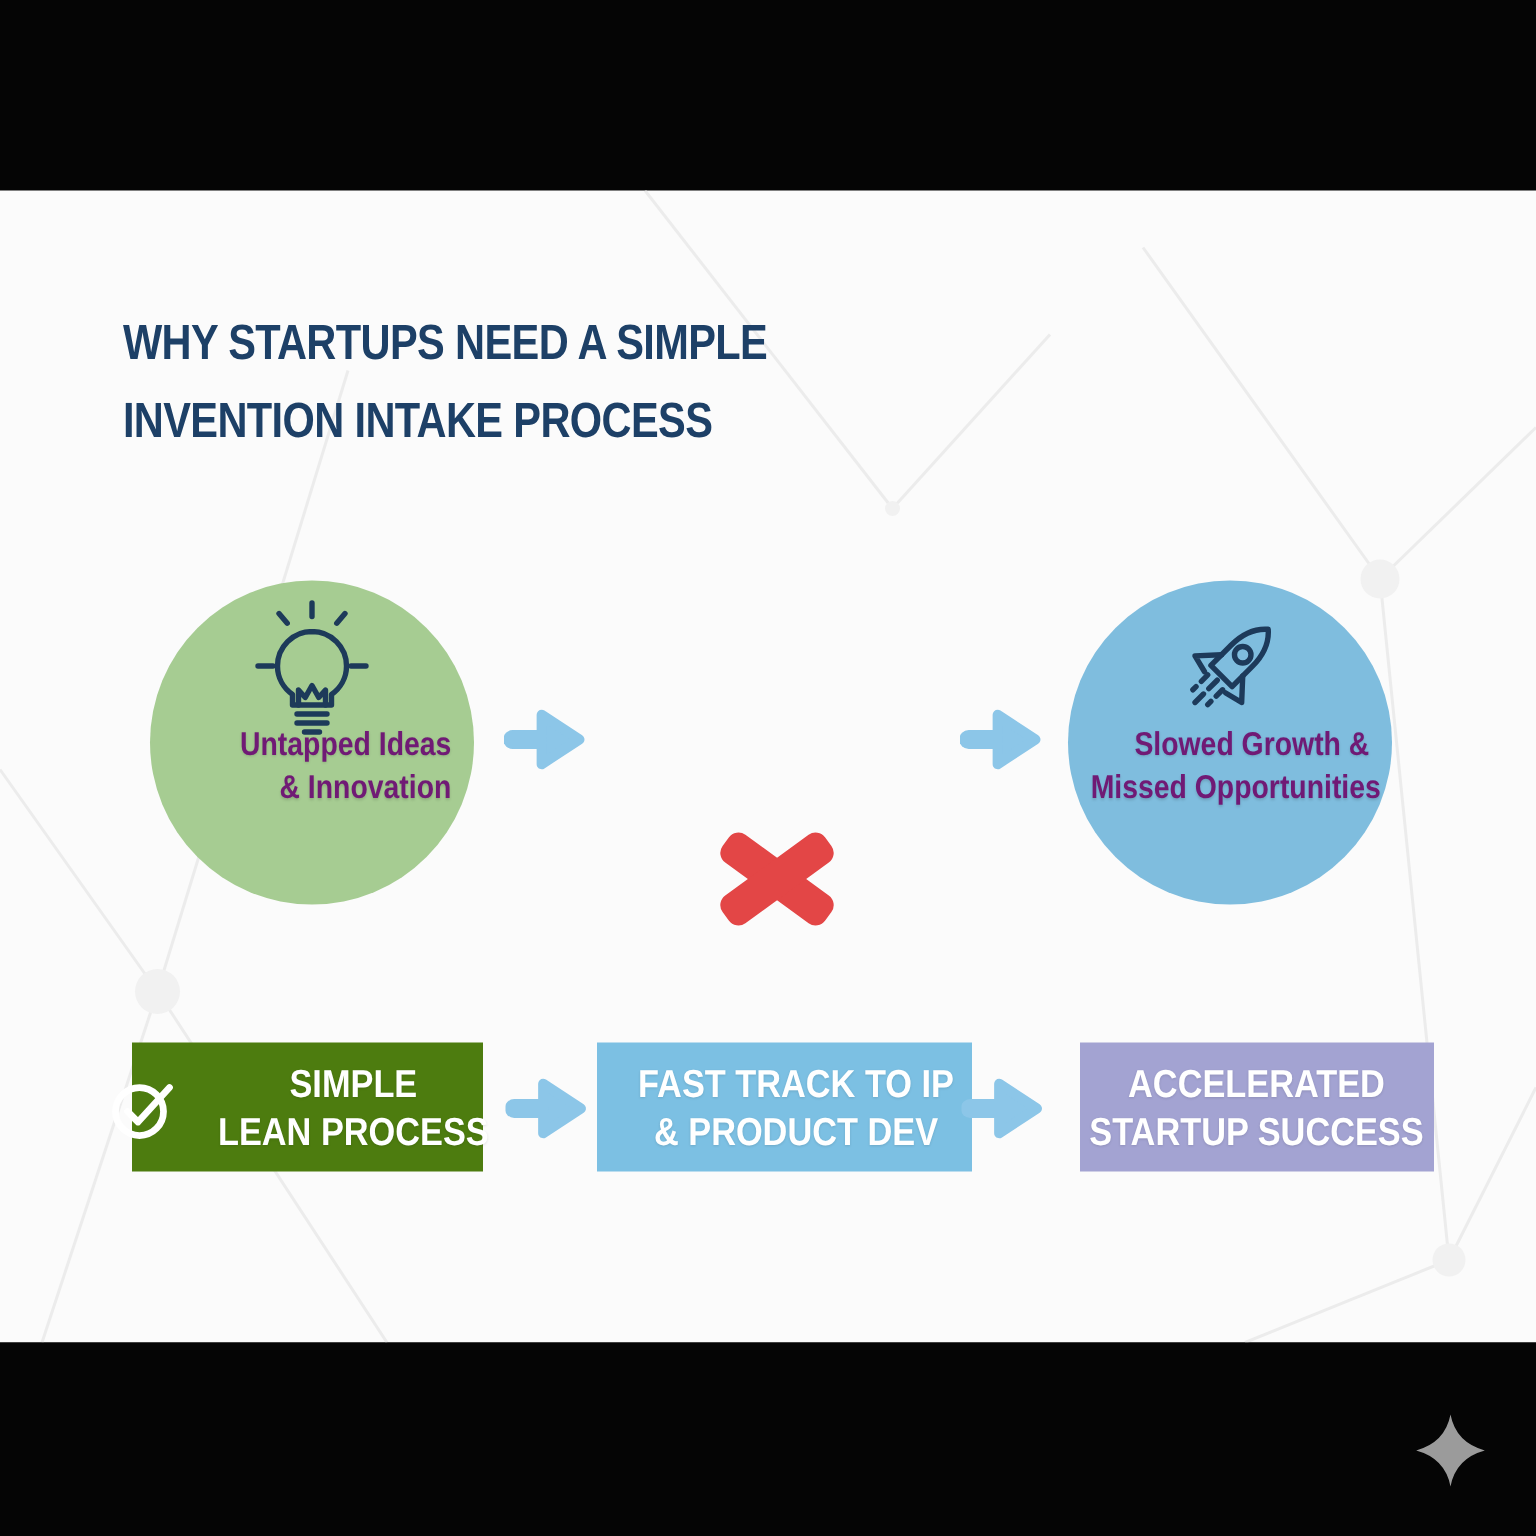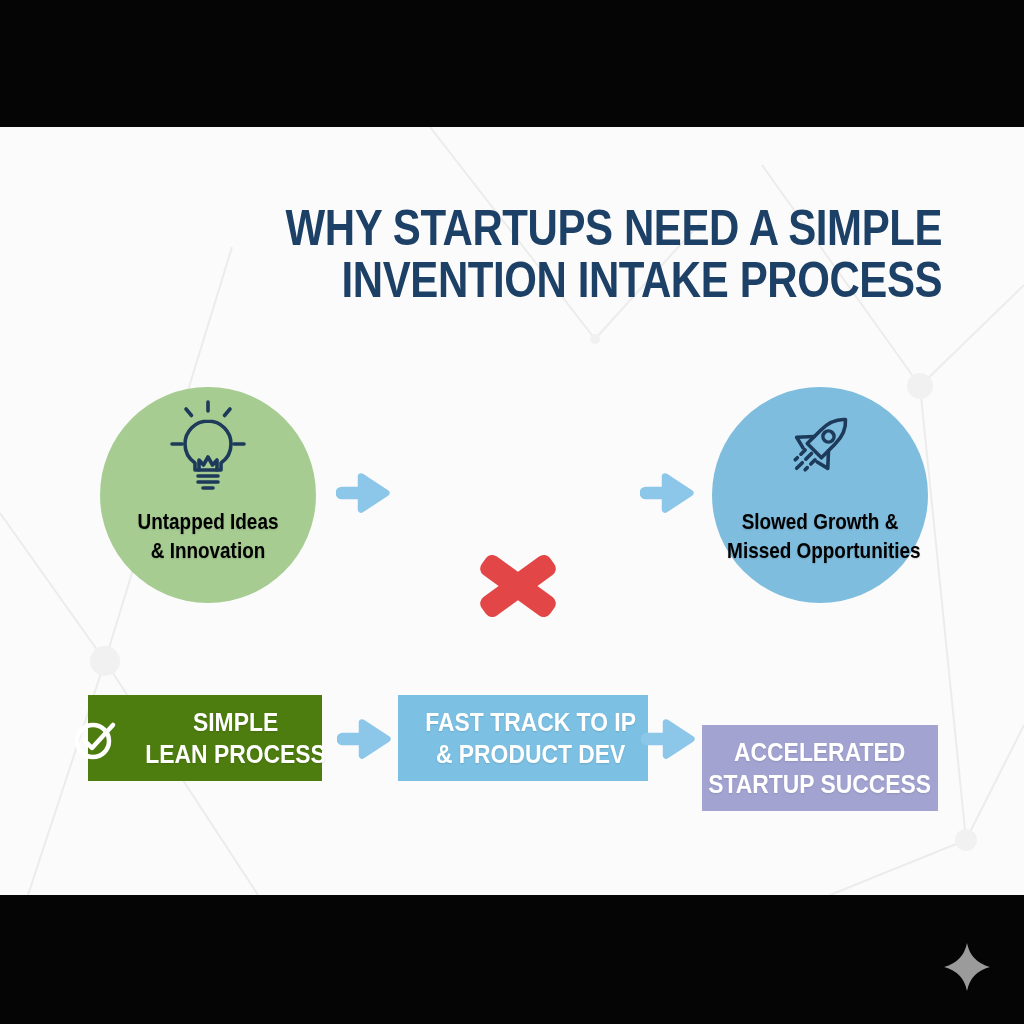--- a/index.html
+++ b/index.html
@@ -3,42 +3,42 @@
 <meta charset="utf-8">
 <style>
   html,body{margin:0;padding:0;background:#000;}
   .page{position:relative;width:1024px;height:1024px;overflow:hidden;
         font-family:"Liberation Sans",sans-serif;background:#050505;}
   .bar{position:absolute;left:0;width:1024px;background:#050505;}
   .bar.top{top:0;height:127px;}
   .bar.bottom{top:895px;height:129px;}
   .canvas{position:absolute;left:0;top:127px;width:1024px;height:768px;background:#fbfbfb;}
   .mesh{position:absolute;left:0;top:0;width:1024px;height:768px;}
-  .title{position:absolute;left:0;top:202px;width:1024px;margin:0;text-align:right;
-         font-size:50px;font-weight:700;letter-spacing:-0.5px;line-height:52px;}
+  .title{position:absolute;left:0;top:202px;width:1024px;margin:0;text-align:left;
+         font-size:33px;font-weight:700;letter-spacing:-0.5px;line-height:52px;}
   .tline{display:block;transform:scaleX(0.84);transform-origin:50% 50%;white-space:nowrap;}
   .circle{position:absolute;width:216px;height:216px;border-radius:50%;}
   .circle.c1{left:100px;top:387px;}
   .circle.c2{left:408px;top:387px;}
   .circle.c3{left:712px;top:387px;}
   .circle .icon{position:absolute;left:50%;top:12px;width:100px;height:100px;margin-left:-50px;}
-  .clabel{position:absolute;left:0;top:120px;width:100%;text-align:center;color:#000000;
+  .clabel{position:absolute;left:0;top:94px;width:100%;text-align:right;color:#701a75;
           font-weight:700;font-size:22px;line-height:29px;text-shadow:0 1px 2px rgba(0,0,0,0.15);}
   .clabel span{display:block;transform:scaleX(0.86);transform-origin:50% 50%;white-space:nowrap;}
   .arrow{position:absolute;width:58px;height:46px;}
   .arrow.a1{left:336px;top:470px;}
   .arrow.a2{left:640px;top:470px;}
   .arrow.a3{left:337px;top:716px;}
   .arrow.a4{left:641px;top:716px;}
   .redx{position:absolute;left:473px;top:549px;width:90px;height:74px;}
   .rbox{position:absolute;top:695px;height:86px;display:flex;align-items:center;
         justify-content:center;gap:13px;}
   .rbox.r1{left:88px;width:234px;}
   .rbox.r2{left:398px;width:234px;padding-left:16px;}
-  .rbox.r3{left:702px;width:236px;margin-top:30px;}
+  .rbox.r3{left:720px;width:236px;}
   .rlabel{text-align:center;color:#fff;font-weight:700;font-size:26px;line-height:32px;
           text-shadow:0 1px 2px rgba(0,0,0,0.12);}
   .rlabel span{display:block;transform:scaleX(0.88);transform-origin:50% 50%;white-space:nowrap;}
   .checkicon{width:48px;height:48px;color:#fff;flex:0 0 auto;}
   svg{display:block;width:100%;height:100%;}
   .sparkle{position:absolute;left:942px;top:941px;width:50px;height:52px;}
 </style>
 </head>
 <body>
 

